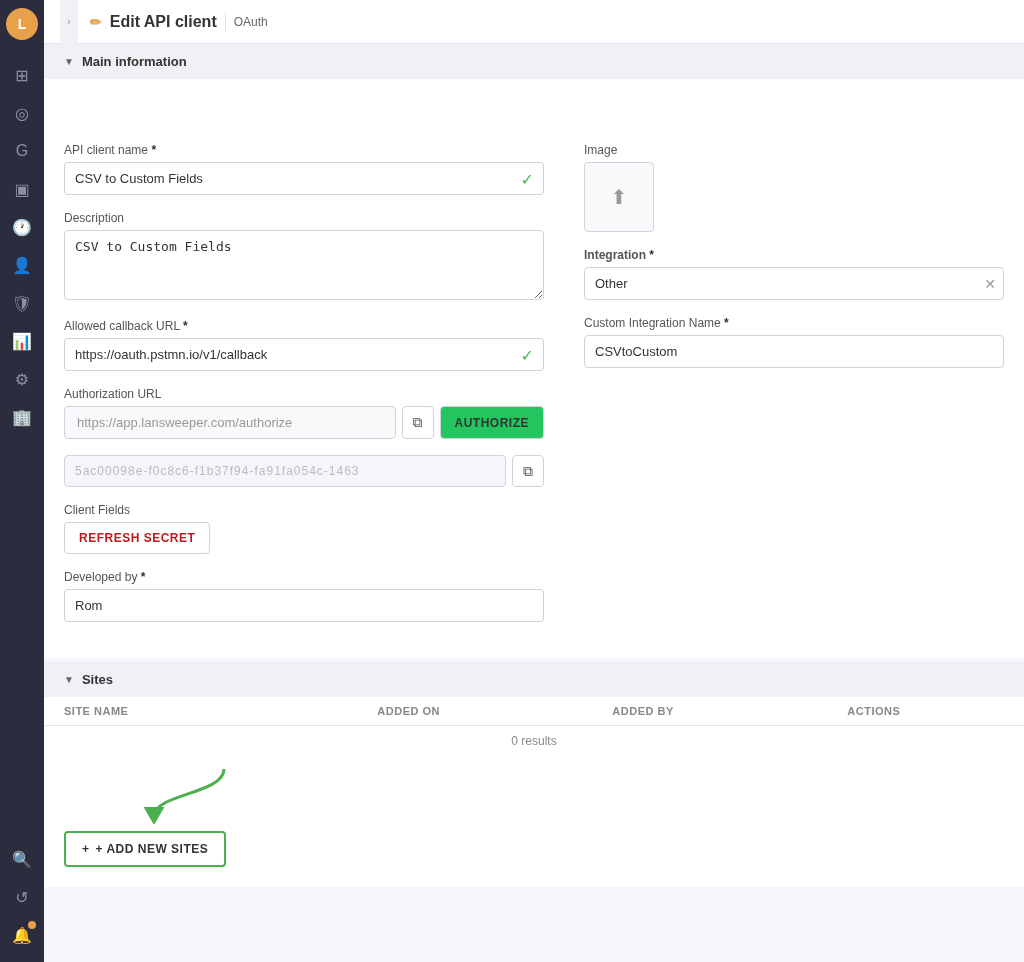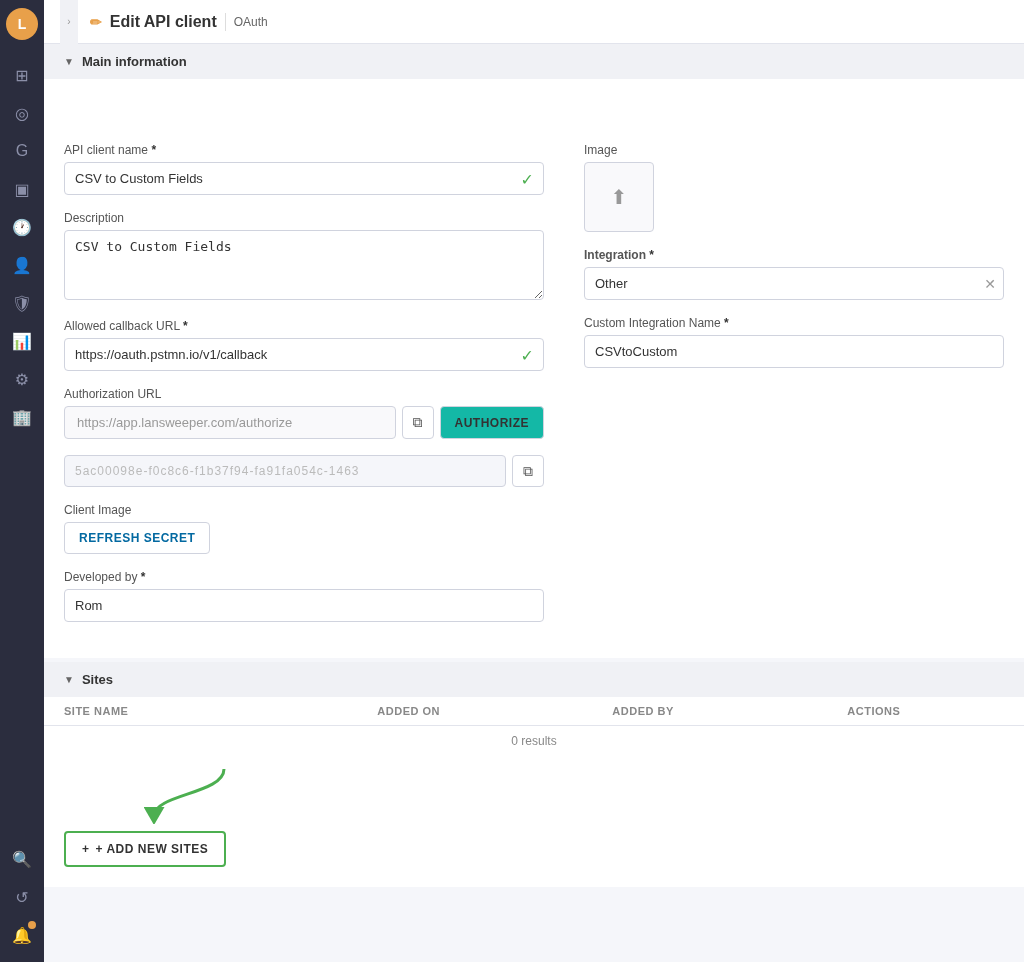--- a/index.html
+++ b/index.html
@@ -198,21 +198,21 @@
       background: white;
       padding: 6px 10px;
       cursor: pointer;
       color: #555;
       font-size: 14px;
       display: flex; align-items: center;
     }
     .authorize-btn {
       border: 1px solid #d0d3de;
       border-radius: 4px;
-      background: #14b8a6;
+      background: #22c55e;
       padding: 6px 14px;
       cursor: pointer;
       font-size: 12px;
       font-weight: 600;
       color: #333;
       letter-spacing: 0.5px;
     }
 
     
     .client-id-row {
@@ -243,21 +243,21 @@
 
     
     .refresh-btn {
       border: 1px solid #d0d3de;
       border-radius: 4px;
       background: white;
       padding: 8px 14px;
       cursor: pointer;
       font-size: 12px;
       font-weight: 600;
-      color: #0369a1;
+      color: #b91c1c;
       letter-spacing: 0.5px;
     }
 
     
     .image-upload-box {
       width: 70px; height: 70px;
       border: 1px solid #d0d3de;
       border-radius: 4px;
       background: #f9f9fb;
       display: flex; align-items: center; justify-content: center;
@@ -427,21 +427,21 @@
             <div class="field-group">
               <div class="client-id-row">
                 <input type="text" class="client-id-input field-input-disabled" value="5ac00098e-f0c8c6-f1b37f94-fa91fa054c-1463" readonly="" style="">
                 <button class="copy-btn">
                   <span>⧉</span>
                 </button>
               </div>
             </div>
 
             <div class="field-group">
-              <label class="field-label">Client Image</label>
+              <label class="field-label">Client Fields</label>
               <button class="refresh-btn">REFRESH SECRET</button>
             </div>
 
             <div class="field-group">
               <label class="field-label">
                 <span>Developed by</span> <span class="required">*</span>
               </label>
               <input type="text" class="field-input" value="Rom" style="">
             </div>
 

